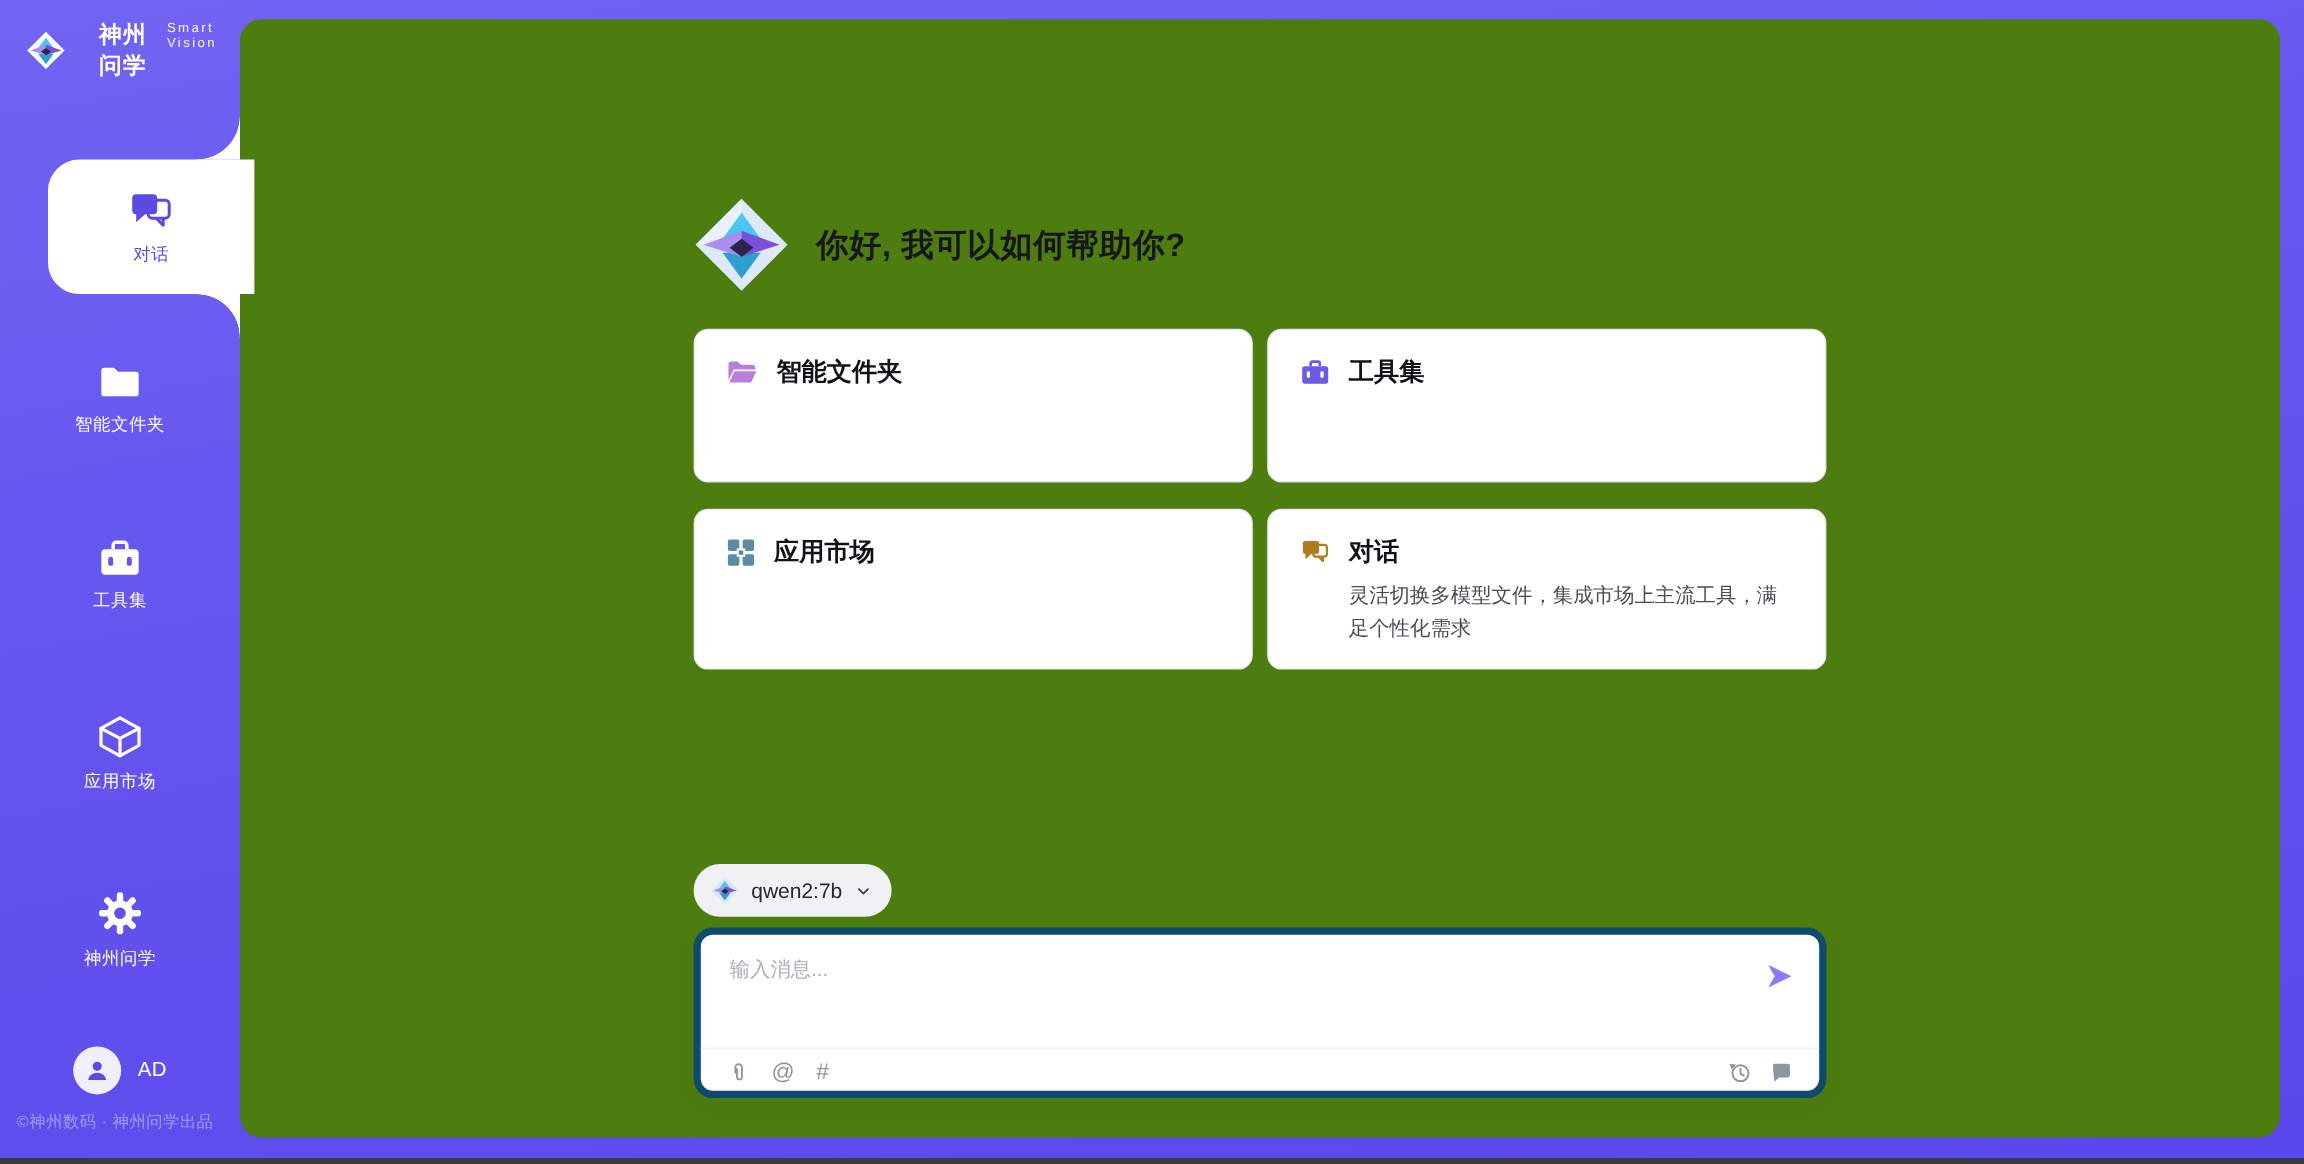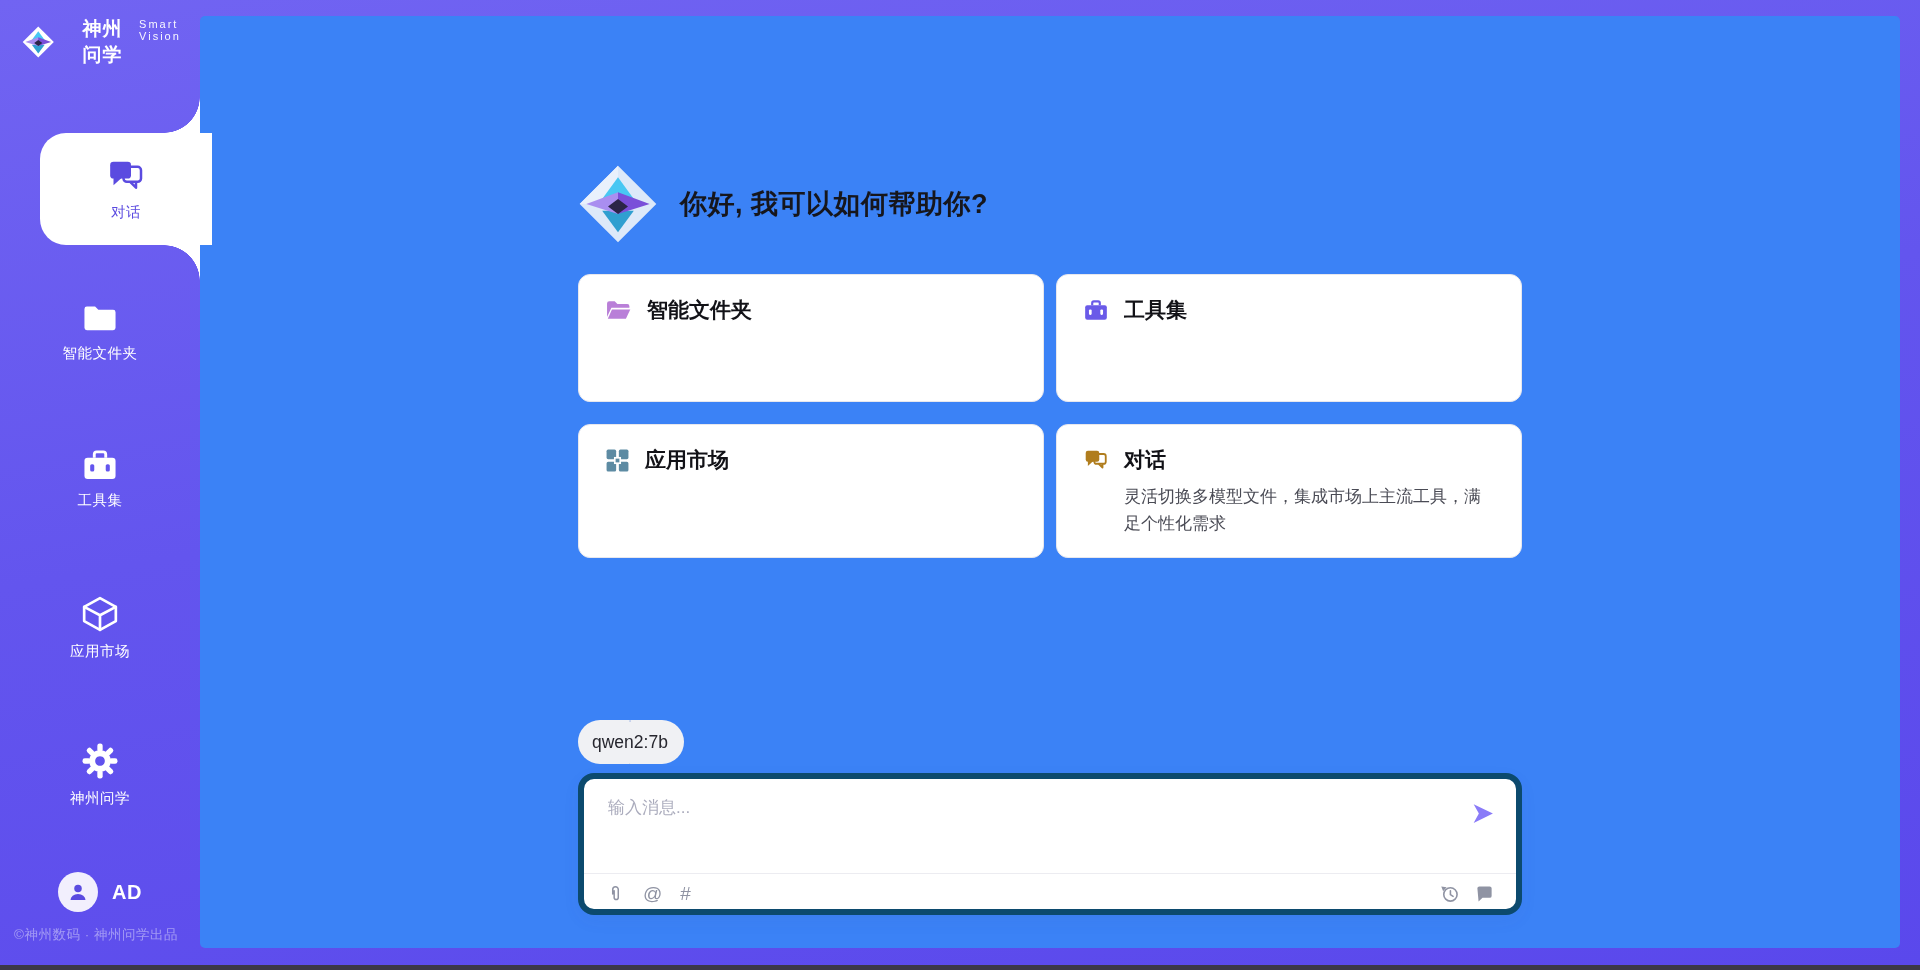--- a/index.html
+++ b/index.html
@@ -30,42 +30,42 @@
   .nav-item { position:absolute; left:0; width:200px; display:flex; flex-direction:column;
               align-items:center; gap:8px; cursor:pointer; }
   .nav-label { font-size:14.5px; color:#fff; letter-spacing:.5px; }
   .ni-folders  { top:300px; } .ni-tools { top:447px; }
   .ni-market   { top:594px; } .ni-settings { top:741px; }
 
   .user-row { position:absolute; top:872px; left:0; width:200px; display:flex;
               align-items:center; justify-content:center; gap:14px; cursor:pointer; }
   .avatar { width:40px; height:40px; border-radius:50%; background:#f2effd;
             display:flex; align-items:center; justify-content:center; }
-  .user-name { color:#fff; font-size:20px; font-weight:700; letter-spacing:.5px; }
+  .user-name { color:#fff; font-size:17px; font-weight:400; letter-spacing:.5px; }
   .copyright { position:absolute; top:926px; left:14px; font-size:13.5px;
                color:rgba(255,255,255,.42); letter-spacing:.5px; white-space:nowrap; }
 
   
   .surface { position:absolute; left:200px; top:16px; right:20px; bottom:22px;
-             background:#3b82f6; border-radius:5px; z-index:2; }
+             background:#4d7c0f; border-radius:18px; z-index:2; }
   .content { width:944px; margin:0 auto; padding-top:148px; }
 
   .greeting { display:flex; align-items:center; gap:22px; }
   .greeting h1 { font-size:27px; font-weight:800; color:#16161c; letter-spacing:.5px; }
 
   .cards { margin-top:30px; display:grid; grid-template-columns:466px 466px; gap:22px 12px; }
   .card { border:1px solid #e7e7ed; border-radius:12px; background:#fff; min-height:128px;
           padding:21px 26px 20px; cursor:pointer; }
   .card-head { display:flex; align-items:center; gap:15px; }
   .card-title { font-size:21px; font-weight:700; color:#121217; }
   .card-desc { margin:9px 0 0 41px; font-size:17px; color:#4a4b55; line-height:1.6; }
 
   .model-pill { margin-top:162px; display:inline-flex; align-items:center; gap:10px;
                 height:44px; padding:0 16px 0 14px; border-radius:22px; background:#f0f1f4;
-                cursor:pointer;flex-direction:column; }
+                cursor:pointer; }
   .model-name { font-size:17.5px; color:#26262e; }
 
   .composer { position:relative; margin-top:9px; width:944px; height:142px;
               border:6px solid #0c4a6e; border-radius:16px; background:#fff;
               box-shadow:0 6px 18px rgba(70,70,140,.05); }
   .composer textarea { position:absolute; left:24px; top:17px; width:860px; height:60px;
               border:none; outline:none; resize:none; font-size:17px; color:#333;
               font-family:inherit; background:transparent; }
   .composer textarea::placeholder { color:#abacbd; }
   .send-btn { position:absolute; right:20px; top:20px; width:28px; height:28px; border:none;

